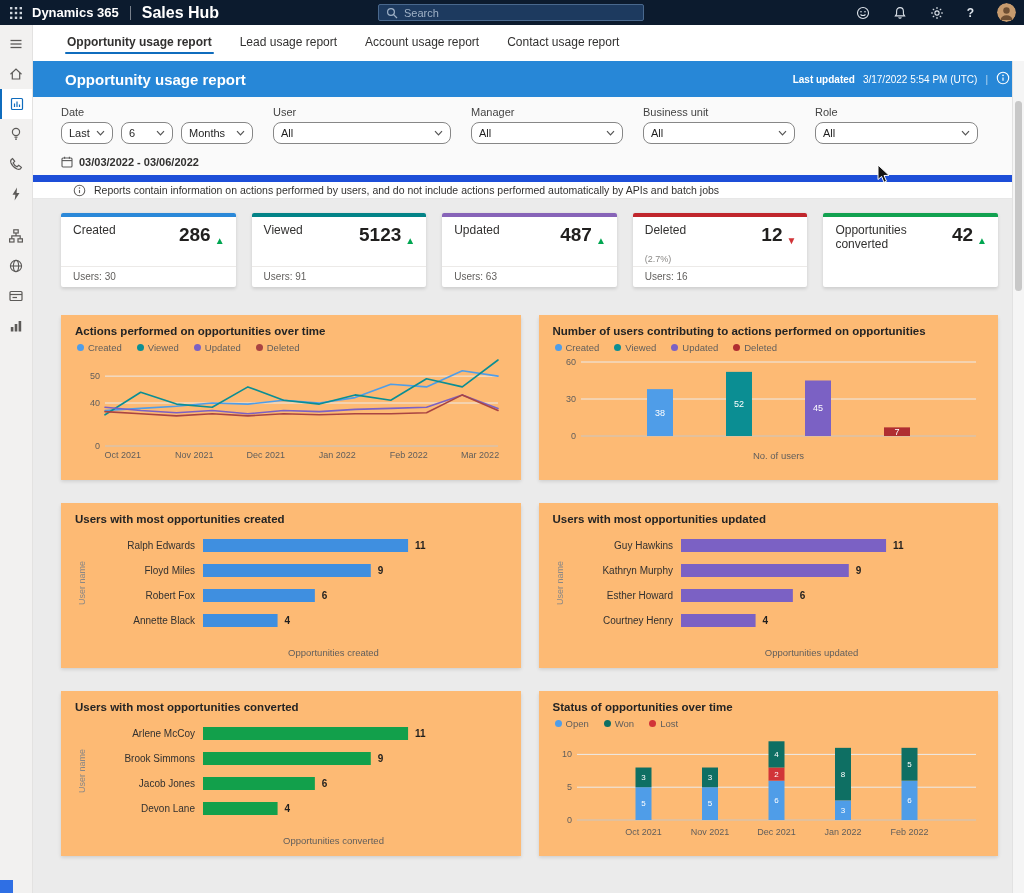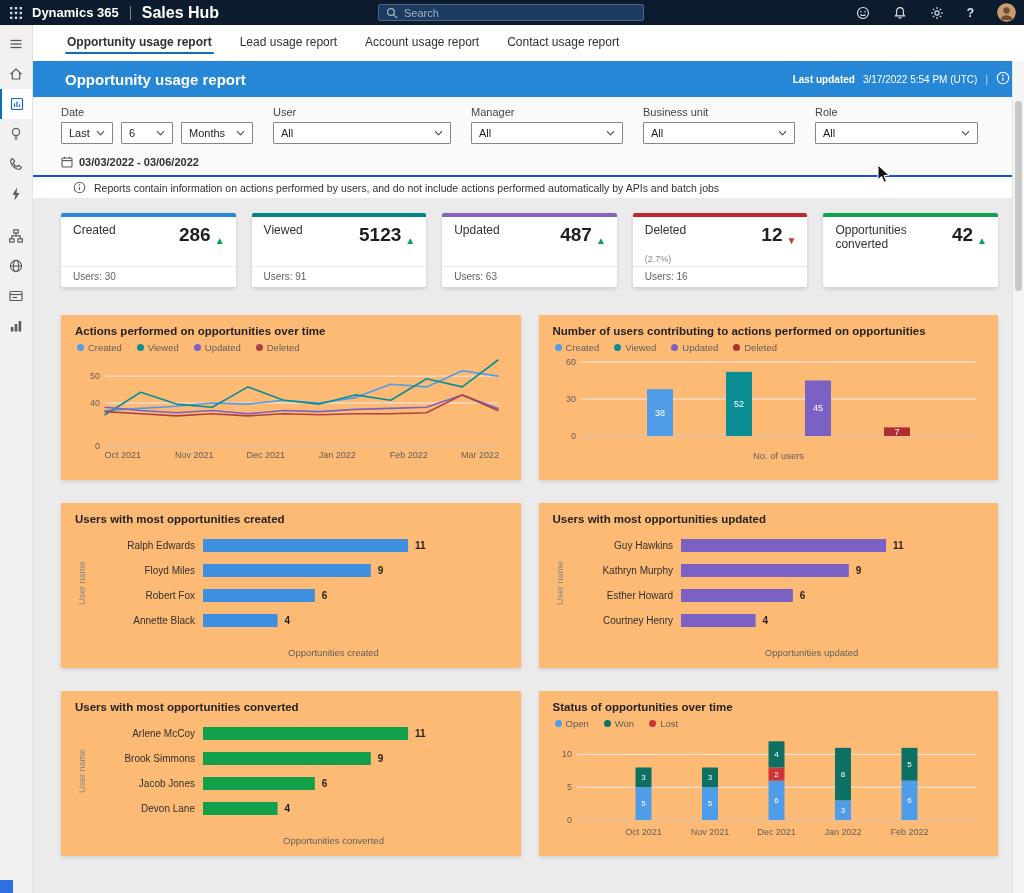--- a/index.html
+++ b/index.html
@@ -42,27 +42,27 @@
   .banner{height:36px;background:#2787d7;display:flex;align-items:center;padding:0 14px 0 32px;color:#fff}
   .banner h1{font-size:15px;font-weight:600;flex:1}
   .banner-right{display:flex;align-items:center;gap:8px;font-size:10px}
   .lu-label{font-weight:700}
   .pipe{opacity:.65}
 
   .filters{height:78px;background:#fafafa;padding:9px 0 0 28px}
   .fgroups{display:flex;gap:20px}
   .flabel{font-size:11px;color:#444;margin-bottom:4px}
   .fselects{display:flex;gap:8px}
-  .fselect{height:22px;border:1px solid #878787;background:#fff;border-radius:1px;display:flex;
+  .fselect{height:22px;border:1px solid #878787;background:#fff;border-radius:8px;display:flex;
            align-items:center;justify-content:space-between;padding:0 7px;font-size:11px;
            color:#1f1f1f;cursor:pointer}
   .daterange{margin-top:12px;display:flex;align-items:center;gap:6px;font-size:11px;
              font-weight:700;color:#323130}
 
-  .notice{height:24px;background:#fff;border-top:2px solid #1d4ed8;border-bottom:1px solid #e7e7e7;
+  .notice{height:24px;background:#fff;border-top:7px solid #1d4ed8;border-bottom:1px solid #e7e7e7;
           display:flex;align-items:center;gap:8px;padding-left:40px;font-size:10.5px;color:#323130}
 
   
   .dash{padding:14px 26px 0 28px}
   .kpis{display:flex;gap:16px}
   .kpi{flex:1;background:#fff;border-radius:2px;box-shadow:0 1.6px 3.6px rgba(0,0,0,.13);
        height:74px;display:flex;flex-direction:column;overflow:hidden;cursor:pointer}
   .kpi-accent{height:4px;flex:none}
   .kpi-body{flex:1;display:flex;justify-content:space-between;align-items:flex-start;padding:7px 11px 0 12px}
   .kpi-label{font-size:12px;line-height:1.15;color:#323130;max-width:92px}

